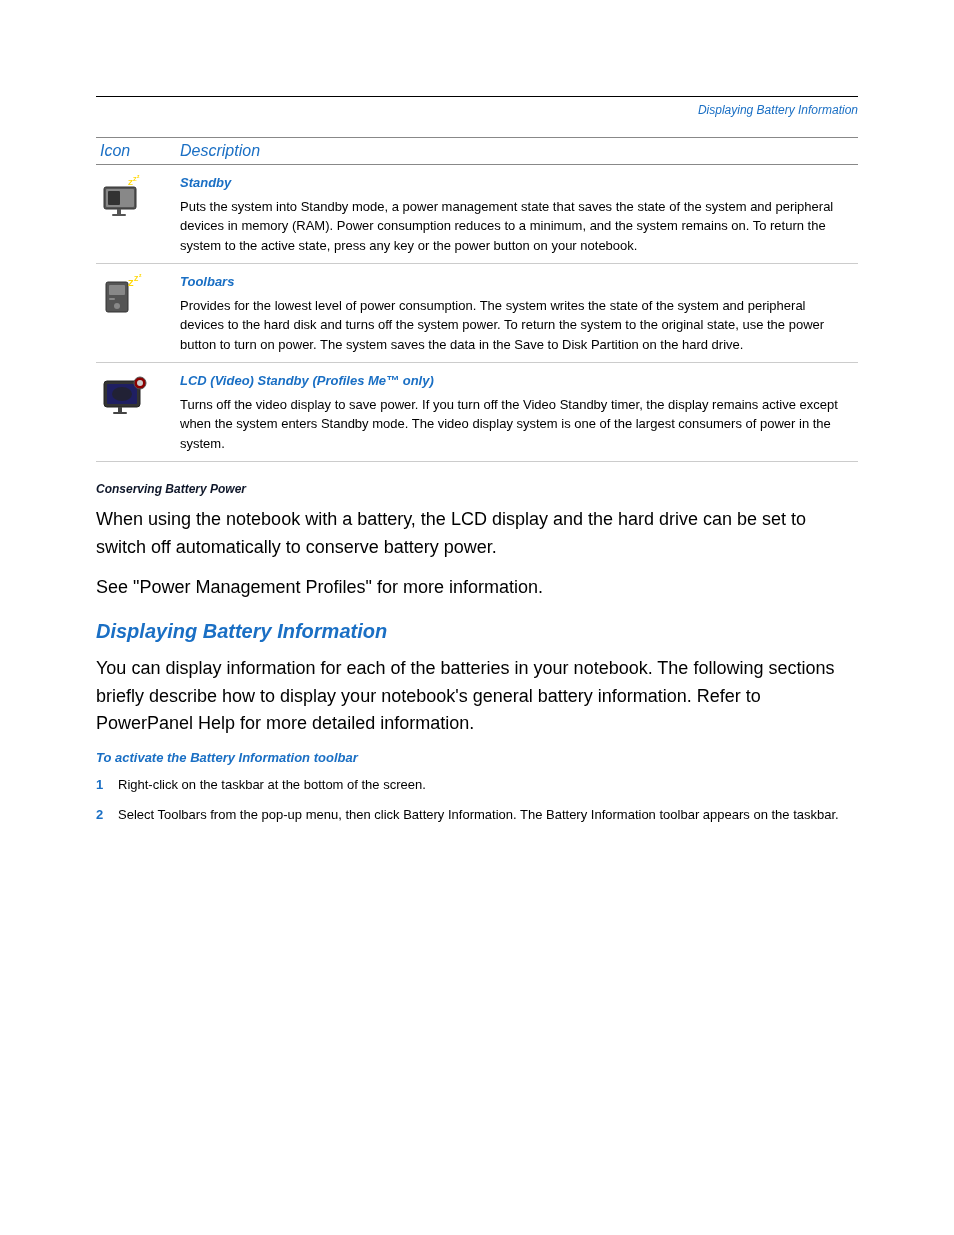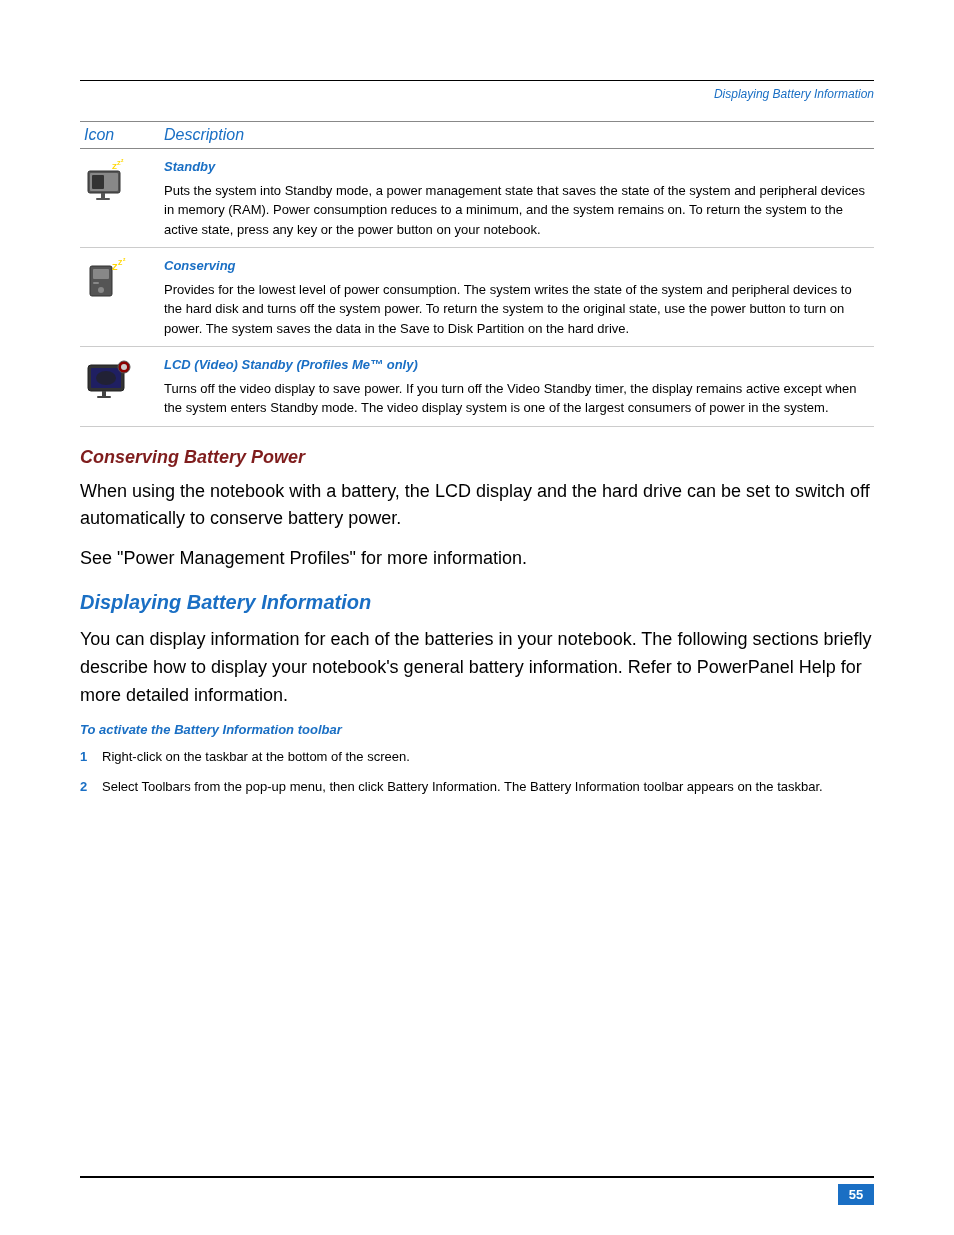--- a/index.html
+++ b/index.html
@@ -9,21 +9,21 @@
       font-size: 13px;
       color: #000;
       width: 954px;
       min-height: 1235px;
     }
     .page {
       width: 954px;
       min-height: 1235px;
       background: #fff;
       position: relative;
-      padding: 0;
+      padding: 16px;
     }
     
     .top-rule-area {
       padding: 80px 80px 0 80px;
     }
     .top-rule {
       border-top: 1px solid #000;
       margin-bottom: 6px;
     }
     .top-header-row {
@@ -77,24 +77,24 @@
       font-style: italic;
       color: #1a6fc4;
       font-weight: bold;
       display: block;
       margin-bottom: 4px;
       font-size: 13px;
     }
 
     
     .section-heading-blue {
-      color: #7f1d1d;
-      font-style: italic;
-      font-weight: bold;
-      font-size: 18px;
+      color: #0f172a;
+      font-style: italic;
+      font-weight: bold;
+      font-size: 12px;
       margin-bottom: 10px;
     }
     .section-heading-large {
       color: #1a6fc4;
       font-style: italic;
       font-weight: bold;
       font-size: 20px;
       margin-bottom: 12px;
     }
     .subsection-heading {
@@ -219,21 +219,21 @@
               <rect x="9" y="13" width="16" height="10" rx="1" fill="#888"></rect>
               <circle cx="17" cy="34" r="3" fill="#888"></circle>
               <rect x="9" y="26" width="6" height="2" rx="1" fill="#888"></rect>
 
               <text x="28" y="14" font-size="9" font-weight="bold" fill="#FFD700" font-family="Arial">Z</text>
               <text x="34" y="9" font-size="7" font-weight="bold" fill="#FFD700" font-family="Arial">Z</text>
               <text x="39" y="5" font-size="5" font-weight="bold" fill="#FFD700" font-family="Arial">z</text>
             </svg>
           </td>
           <td>
-            <span class="row-title">Conserving</span>
+            <span class="row-title">Toolbars</span>
             <span>Provides for the lowest level of power consumption. The system writes the state of the system and peripheral devices to the hard disk and turns off the system power. To return the system to the original state, use the power button to turn on power. The system saves the data in the Save to Disk Partition on the hard drive.</span>
           </td>
         </tr>
 
         <tr>
           <td class="icon-cell">
             <svg width="52" height="48" viewBox="0 0 52 48">
 
               <rect x="4" y="10" width="36" height="26" rx="3" ry="3" fill="#333" stroke="#222" stroke-width="1"></rect>
               <rect x="7" y="13" width="30" height="20" rx="1" fill="#1a1a6e" opacity="0.8"></rect>
@@ -272,20 +272,14 @@
         </li>
         <li>
           <span class="list-number">2</span>
           <span class="list-text">Select Toolbars from the pop-up menu, then click Battery Information. The Battery Information toolbar appears on the taskbar.</span>
         </li>
       </ol>
     </div>
 
   </div>
 
-  <div class="bottom-area">
-    <div class="bottom-rule"></div>
-    <div class="bottom-page-row">
-      <div class="page-number-box">55</div>
-    </div>
-  </div>
 
 </div>
 
 </body></html>

